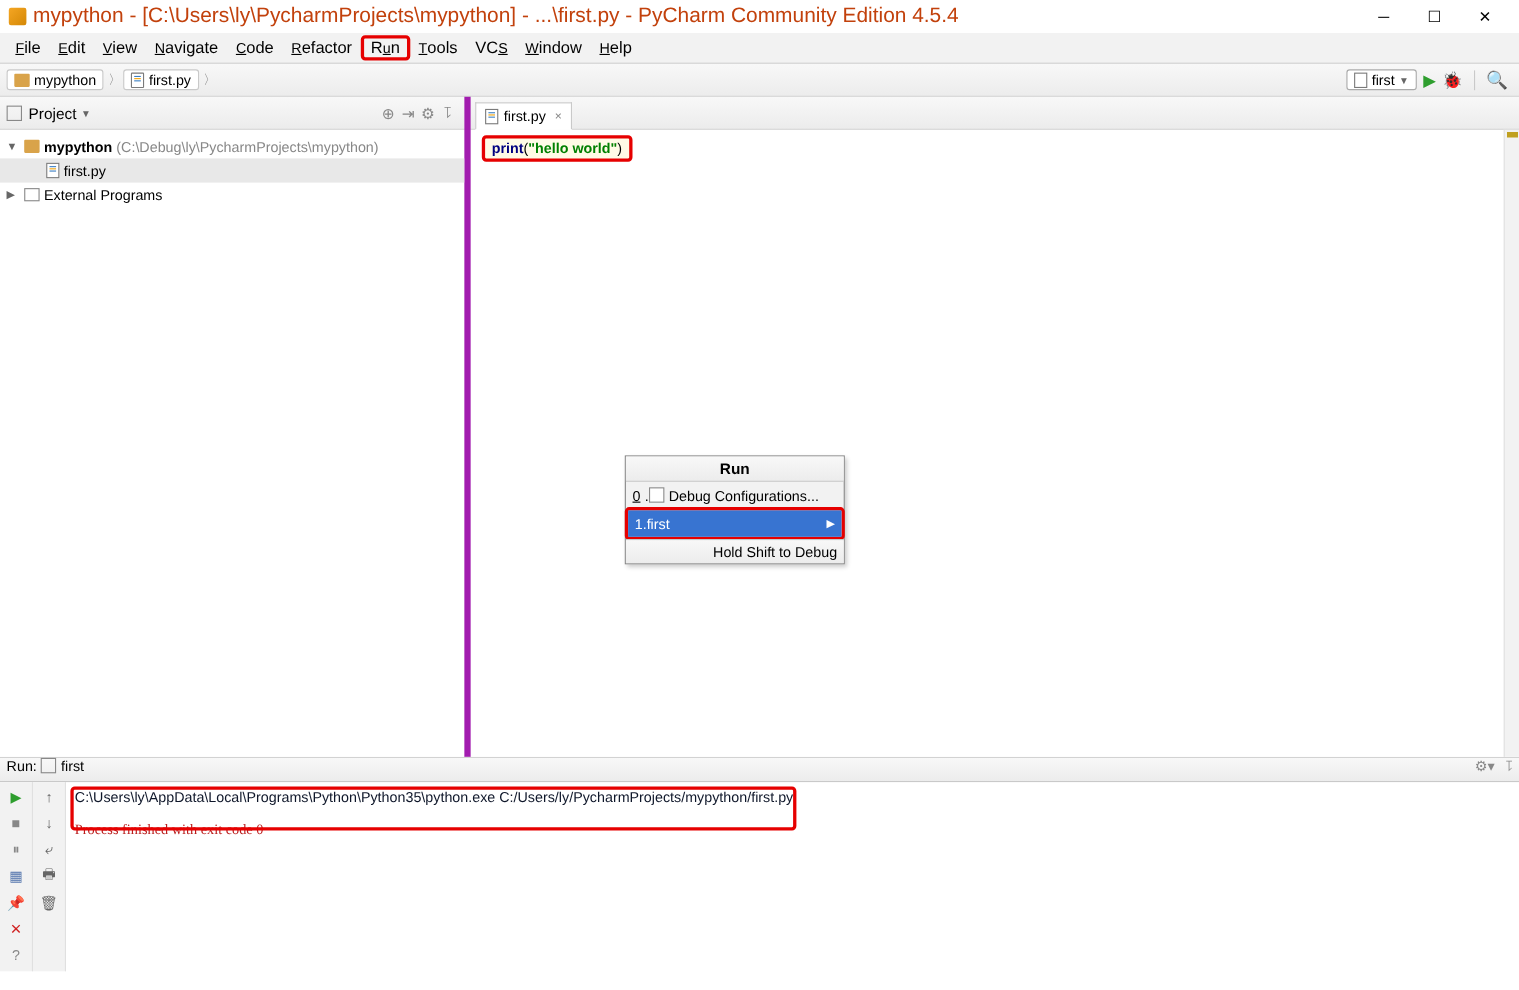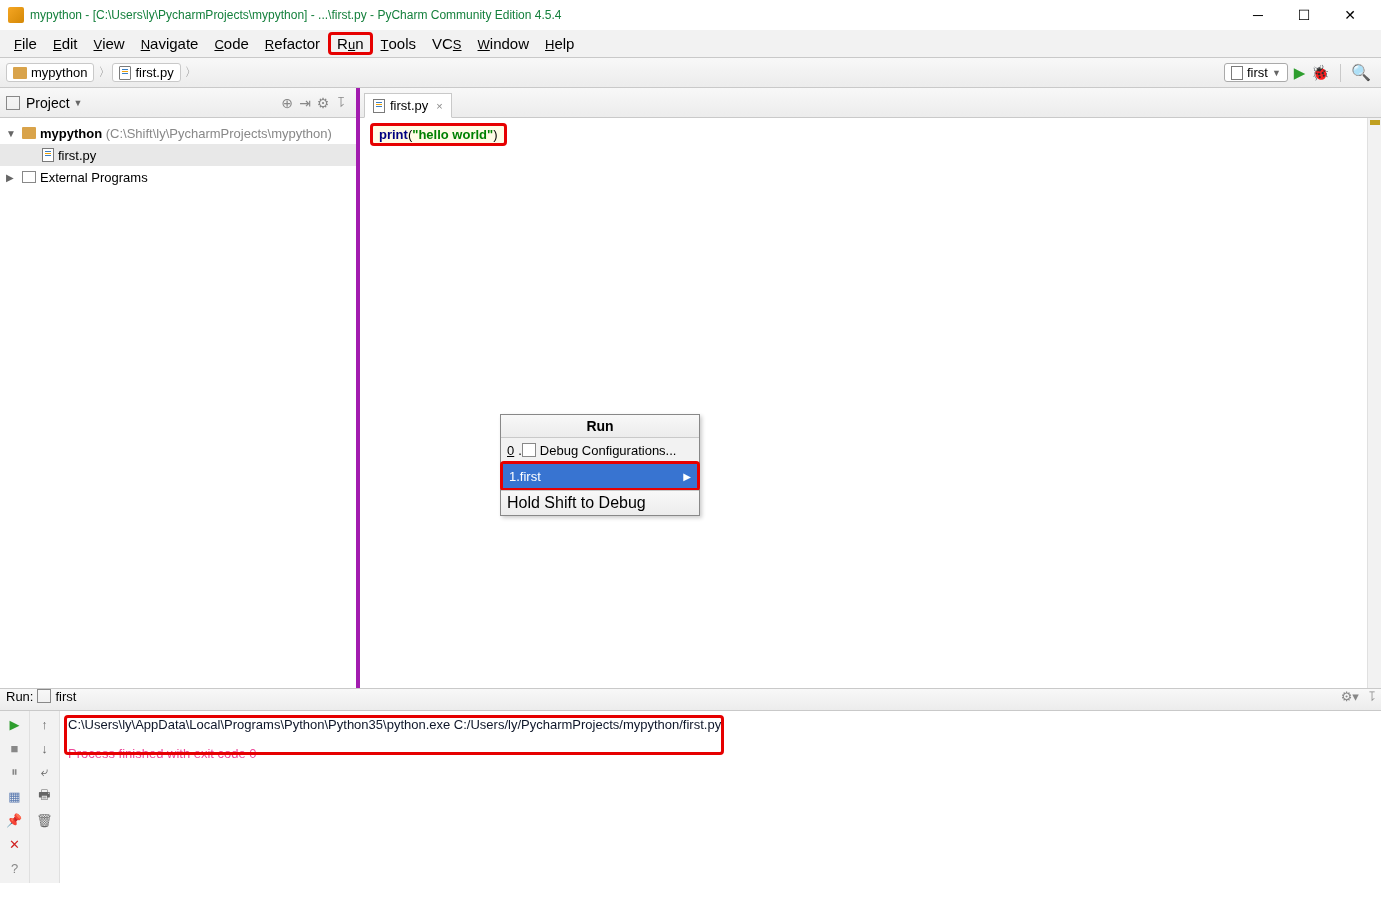--- a/index.html
+++ b/index.html
@@ -1,40 +1,40 @@
 <!DOCTYPE html>
 <html><head>
 <meta charset="utf-8">
 <style>
 * { margin:0; padding:0; box-sizing:border-box; font-family:"Segoe UI",Tahoma,sans-serif; font-size:13px; }
 body { width:1381px; height:900px; background:#fff; overflow:hidden; position:relative; }
 .titlebar { height:30px; display:flex; align-items:center; padding:0 8px; background:#fff; }
 .titlebar .icon { width:16px; height:16px; background:linear-gradient(135deg,#f5a623,#d48806); border-radius:2px; margin-right:6px; }
-.titlebar .title { flex:1; font-size:12px; color:#15803d; }
+.titlebar .title { flex:1; font-size:19px; color:#c2410c; }
 .titlebar .winbtn { width:46px; height:30px; display:flex; align-items:center; justify-content:center; font-size:14px; color:#000; }
 .menubar { height:28px; display:flex; align-items:center; padding:0 6px; border-bottom:1px solid #c9c9c9; background:#f2f2f2;text-align:right; }
 .menubar span { padding:3px 8px; color:#000; font-size:15px; }
 .menubar span u { text-decoration:underline; }
 .menuhl { border:3px solid #e60000; border-radius:4px; padding:0 6px !important; }
 .navbar { height:30px; display:flex; align-items:center; background:linear-gradient(#f8f8f8,#ececec); border-bottom:1px solid #c9c9c9; padding:0 6px; }
 .crumb { display:flex; align-items:center; padding:1px 6px; border:1px solid #c9c9c9; border-radius:3px; background:#fff; margin-right:2px; font-size:14px; }
 .crumb .fic { width:14px; height:12px; background:#d9a34a; border-radius:1px; margin-right:4px; }
 .crumb .pic { width:12px; height:14px; background:#fff; border:1px solid #7a7a7a; border-radius:1px; margin-right:4px; position:relative; }
 .crumb .pic::after { content:""; position:absolute; top:2px; left:2px; width:6px; height:1px; background:#3b7fc4; box-shadow:0 2px #f0a30a,0 4px #3b7fc4; }
 .chev { margin:0 2px; color:#888; font-size:12px; }
 .navright { margin-left:auto; display:flex; align-items:center; gap:6px; padding-right:4px; }
 .cfgbox { display:flex; align-items:center; border:1px solid #aaa; border-radius:3px; padding:1px 6px; background:#fff; }
 .cfgbox .pic { width:12px; height:14px; background:#fff; border:1px solid #7a7a7a; margin-right:4px; }
 .cfgbox .tri { margin-left:4px; font-size:9px; color:#666; }
 .iconrun { color:#2e9e2e; font-size:15px; }
 .iconbug { color:#6a8f2f; font-size:15px; }
 .vline { width:1px; height:18px; background:#c9c9c9; margin:0 4px; }
 .iconsearch { color:#888; font-size:16px; }
 .workspace { display:flex; height:600px; }
-.sidebar { width:360px; border-right:4px solid #a21caf; display:flex; flex-direction:column; }
+.sidebar { width:428px; border-right:6px solid #a21caf; display:flex; flex-direction:column; }
 .sidehead { height:30px; display:flex; align-items:center; background:linear-gradient(#f8f8f8,#ececec); border-bottom:1px solid #c9c9c9; padding:0 6px; }
 .sidehead .ic { width:14px; height:14px; border:1px solid #888; margin-right:6px; }
 .sidehead .lbl { font-size:14px; }
 .sidehead .cv { margin-left:4px; font-size:9px; color:#666; }
 .sidehead .sp { flex:1; }
 .sidehead .tb { width:18px; text-align:center; color:#888; font-size:14px; }
 .tree { flex:1; padding:4px 0; background:#fff; font-size:14px; }
 .trow { display:flex; align-items:center; height:22px; padding-left:6px; }
 .trow .ar { width:12px; color:#666; font-size:10px; }
 .trow .fld { width:14px; height:12px; background:#d9a34a; border-radius:1px; margin:0 4px; }
@@ -57,34 +57,34 @@
 .gutter { position:absolute; right:0; top:0; width:14px; height:100%; background:#f2f2f2; border-left:1px solid #e0e0e0; }
 .gutter .mk { width:10px; height:5px; background:#c0a020; margin:2px auto; }
 .popup { position:absolute; top:296px; left:140px; width:200px; border:1px solid #888; background:#f2f2f2; box-shadow:2px 2px 4px rgba(0,0,0,0.2); }
 .popup .hd { text-align:center; padding:3px 0; font-size:14px; border-bottom:1px solid #c9c9c9; background:linear-gradient(#f8f8f8,#ececec); font-weight:bold; }
 .popup .it { display:flex; align-items:center; height:24px; padding:0 6px; font-size:14px; }
 .popup .it .n { text-decoration:underline; margin-right:4px; }
 .popup .it .ic { width:14px; height:14px; border:1px solid #888; background:#fff; margin-right:4px; }
 .popup .ithl { border:3px solid #e60000; border-radius:4px; margin:-1px; }
 .popup .ithl .inner { background:#3874d1; color:#fff; display:flex; align-items:center; height:24px; padding:0 6px; }
 .popup .ithl .ar { margin-left:auto; font-size:10px; }
-.popup .ft { padding:3px 6px; font-size:16px; border-top:1px solid #c9c9c9; background:linear-gradient(#f8f8f8,#ececec); }
+.popup .ft { padding:3px 6px; font-size:13px; border-top:1px solid #c9c9c9; background:linear-gradient(#f8f8f8,#ececec);text-align:right; }
 .runpanel { border-top:1px solid #c9c9c9; }
 .runhead { height:22px; display:flex; align-items:flex-start; background:linear-gradient(#f8f8f8,#ececec); border-bottom:1px solid #c9c9c9; padding:0 6px; font-size:13px; }
 .runhead .pyic { width:14px; height:14px; border:1px solid #888; margin:0 4px; }
 .runhead .sp { flex:1; }
 .runbody { display:flex; height:172px; }
 .rbtns { width:30px; background:#f2f2f2; border-right:1px solid #e0e0e0; display:flex; flex-direction:column; align-items:center; padding-top:4px; gap:6px; }
 .rbtns div { width:18px; height:18px; display:flex; align-items:center; justify-content:center; font-size:13px; }
 .rbtns2 { width:30px; background:#f2f2f2; border-right:1px solid #e0e0e0; display:flex; flex-direction:column; align-items:center; padding-top:4px; gap:6px; }
 .rbtns2 div { width:18px; height:18px; display:flex; align-items:center; justify-content:center; font-size:13px; color:#666; }
 .rout { flex:1; padding:6px 8px; font-family:"Consolas",monospace; font-size:12px; position:relative; }
 .rline { white-space:pre; }
 .cmdl { color:#0f172a; }
-.exitl { color:#ec4899; }
+.exitl { color:#b91c1c;font-family:Liberation Serif, serif; }
 .outhl { position:absolute; top:4px; left:4px; width:660px; height:40px; border:3px solid #e60000; border-radius:4px; pointer-events:none; }
 </style>
 </head>
 <body>
 
 <div class="titlebar">
   <div class="icon"></div>
   <div class="title">mypython - [C:\Users\ly\PycharmProjects\mypython] - ...\first.py - PyCharm Community Edition 4.5.4</div>
   <div class="winbtn">─</div>
   <div class="winbtn">☐</div>
@@ -141,21 +141,21 @@
       <span class="tb">⇥</span>
       <span class="tb">⚙</span>
       <span class="tb">⥝</span>
     </div>
     <div class="tree">
       <div class="trow">
         <span class="ar">▼</span>
         <div class="fld"></div>
         <span class="bold">mypython</span>
         <span>&nbsp;</span>
-        <span class="path">(C:\Shift\ly\PycharmProjects\mypython)</span>
+        <span class="path">(C:\Debug\ly\PycharmProjects\mypython)</span>
       </div>
       <div class="trow sel" style="padding-left:38px">
         <div class="pyf"></div>
         <span>first.py</span>
       </div>
       <div class="trow">
         <span class="ar">▶</span>
         <div class="lib"></div>
         <span>External Programs</span>
       </div>

